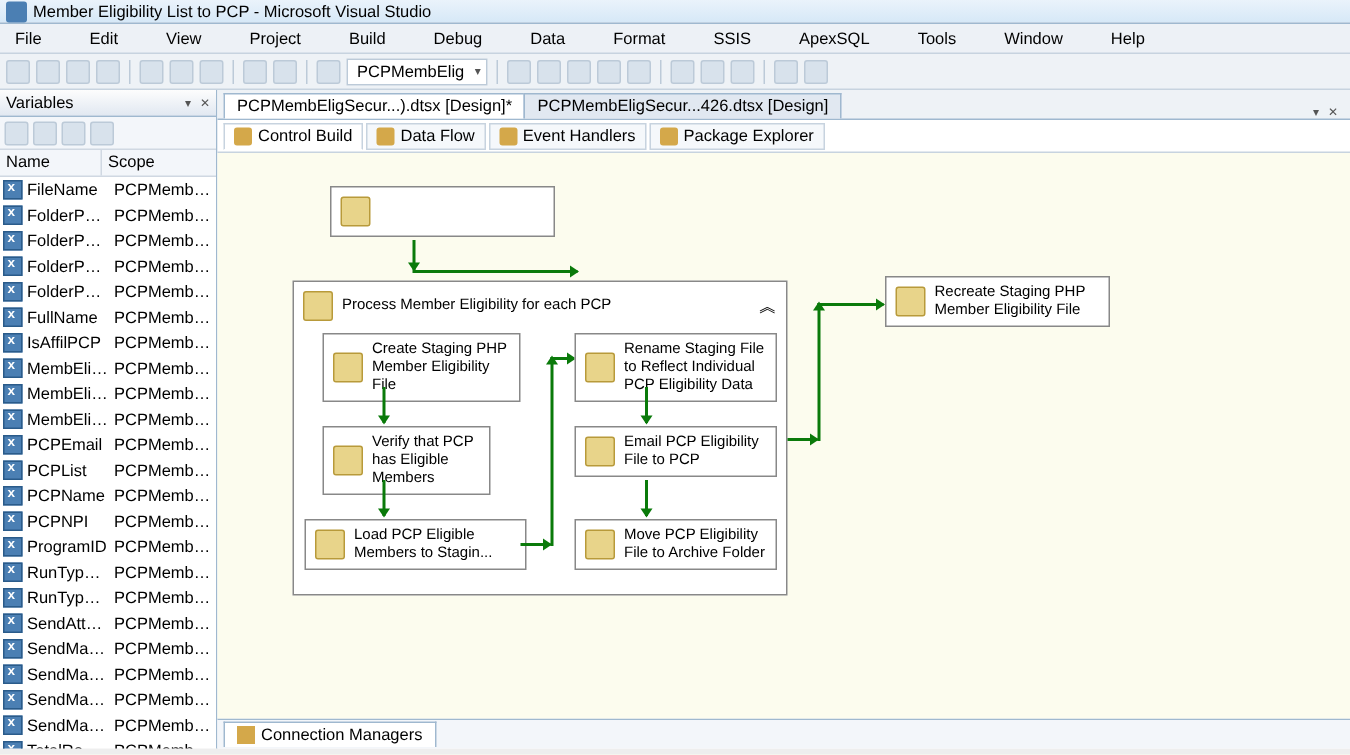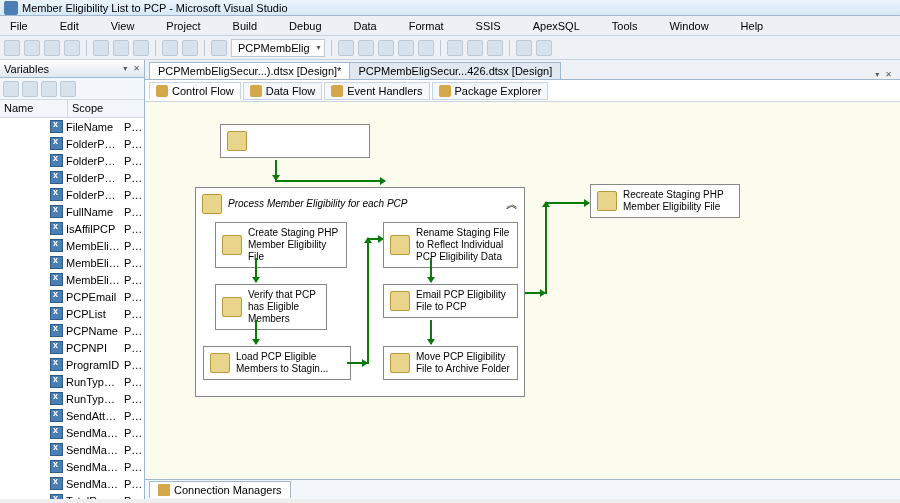--- a/index.html
+++ b/index.html
@@ -13,39 +13,39 @@
   .tb-sep { width: 1px; height: 16px; background: #bccad8; margin: 0 2px; }
   .tb-drop { padding: 1px 14px 1px 6px; border: 1px solid #bccad8; background: #fff; position: relative; height: 18px; display: flex; align-items: center; }
   .tb-drop::after { content: "▾"; position: absolute; right: 3px; font-size: 8px; color: #555; }
   .main { display: flex; height: calc(100% - 64px); }
   .side { width: 145px; display: flex; flex-direction: column; border-right: 1px solid #9fb8cf; background: #fff; }
   .side-title { height: 18px; background: linear-gradient(#fdfdfd,#e1e8f1); border-bottom: 1px solid #9fb8cf; display: flex; align-items: center; padding: 0 4px; justify-content: space-between; }
   .side-tools { height: 22px; border-bottom: 1px solid #d0d8e2; display: flex; align-items: center; gap: 3px; padding: 0 3px; background: #f3f6fa; }
   .side-head { display: flex; height: 18px; background: #f3f6fa; border-bottom: 1px solid #d0d8e2; font-weight: 400; }
   .col-name { width: 68px; padding: 2px 4px; border-right: 1px solid #d0d8e2; }
   .col-scope { flex: 1; padding: 2px 4px; }
-  .var-list { flex: 1; overflow: hidden; margin-left: 48px; }
+  .var-list { flex: 1; overflow: hidden; }
   .var-row { display: flex; height: 17px; align-items: center; }
   .var-row .icon { width: 13px; height: 13px; margin: 0 2px; background: #4b7fb3; border: 1px solid #2a5b8a; position: relative; }
   .var-row .icon::after { content: "x"; position: absolute; top: -2px; left: 2px; color: #fff; font-size: 9px; font-weight: bold; }
   .var-row .vname { width: 55px; white-space: nowrap; overflow: hidden; text-overflow: ellipsis; padding-left: 1px; }
   .var-row .vscope { flex: 1; white-space: nowrap; overflow: hidden; text-overflow: ellipsis; padding-left: 4px; }
   .content { flex: 1; display: flex; flex-direction: column; background: #fff; }
   .doc-tabs { height: 20px; background: #eef2f6; display: flex; align-items: flex-end; border-bottom: 1px solid #9fb8cf; padding: 0 4px; gap: 0; }
   .doc-tab { padding: 2px 8px; border: 1px solid #9fb8cf; border-bottom: none; background: #e1e8f1; margin-right: -1px; }
   .doc-tab.active { background: #fff; }
   .sub-tabs { height: 22px; display: flex; align-items: center; gap: 2px; padding: 2px 4px; border-bottom: 1px solid #c7d3df; }
   .sub-tab { padding: 2px 6px; border: 1px solid #c7d3df; background: #f5f8fb; display: flex; align-items: center; gap: 4px; }
   .sub-tab.active { background: #fff; border-bottom: 1px solid #fff; }
   .sub-tab .ic { width: 12px; height: 12px; background: #d4a84a; border-radius: 2px; }
   .canvas { flex: 1; background: #fcfcee; position: relative; overflow: hidden; }
   .task { position: absolute; background: #fff; border: 1px solid #888; display: flex; align-items: center; padding: 4px 6px; gap: 6px; font-size: 10px; line-height: 1.2; min-height: 34px;}
   .task .ticon { width: 20px; height: 20px; flex-shrink: 0; background: #e8d48a; border: 1px solid #b89a3a; border-radius: 2px; }
   .task.container { align-items: flex-start; padding: 0; }
-  .container-head { display: flex; align-items: center; gap: 6px; padding: 6px; width: 100%; font-style: italic; }
+  .container-head { display: flex; align-items: center; gap: 6px; padding: 6px; width: 100%; }
   .container-head .chev { margin-left: auto; font-size: 12px; }
   .arrow-v { position: absolute; width: 2px; background: #0a7a0a; }
   .arrow-v::after { content: ""; position: absolute; bottom: -1px; left: -3px; width: 0; height: 0; border-left: 4px solid transparent; border-right: 4px solid transparent; border-top: 6px solid #0a7a0a; }
   .arrow-h { position: absolute; height: 2px; background: #0a7a0a; }
   .arrow-h::after { content: ""; position: absolute; right: -1px; top: -3px; width: 0; height: 0; border-top: 4px solid transparent; border-bottom: 4px solid transparent; border-left: 6px solid #0a7a0a; }
   .bottom-strip { height: 20px; border-top: 1px solid #9fb8cf; background: #f3f6fa; display: flex; align-items: center; }
   .bottom-tab { padding: 2px 8px; border: 1px solid #9fb8cf; border-bottom: none; background: #fff; margin-left: 4px; display: flex; align-items: center; gap: 4px; }
   .bottom-tab .ic { width: 12px; height: 12px; background: #d4a84a; }
   .win-ctrl { margin-left: auto; display: flex; gap: 6px; font-size: 8px; color: #555; }
 </style>
@@ -248,21 +248,21 @@
       <div class="doc-tab active"><span>PCPMembEligSecur...).dtsx [Design]*</span></div>
       <div class="doc-tab"><span>PCPMembEligSecur...426.dtsx [Design]</span></div>
       <span class="win-ctrl" style="margin-right:4px">
           <span>▾</span>
           <span>✕</span>
         </span>
     </div>
     <div class="sub-tabs">
       <div class="sub-tab active">
           <span class="ic"></span>
-          <span>Control Flow</span>
+          <span>Control Build</span>
         </div>
       <div class="sub-tab">
           <span class="ic"></span>
           <span>Data Flow</span>
         </div>
       <div class="sub-tab">
           <span class="ic"></span>
           <span>Event Handlers</span>
         </div>
       <div class="sub-tab">

